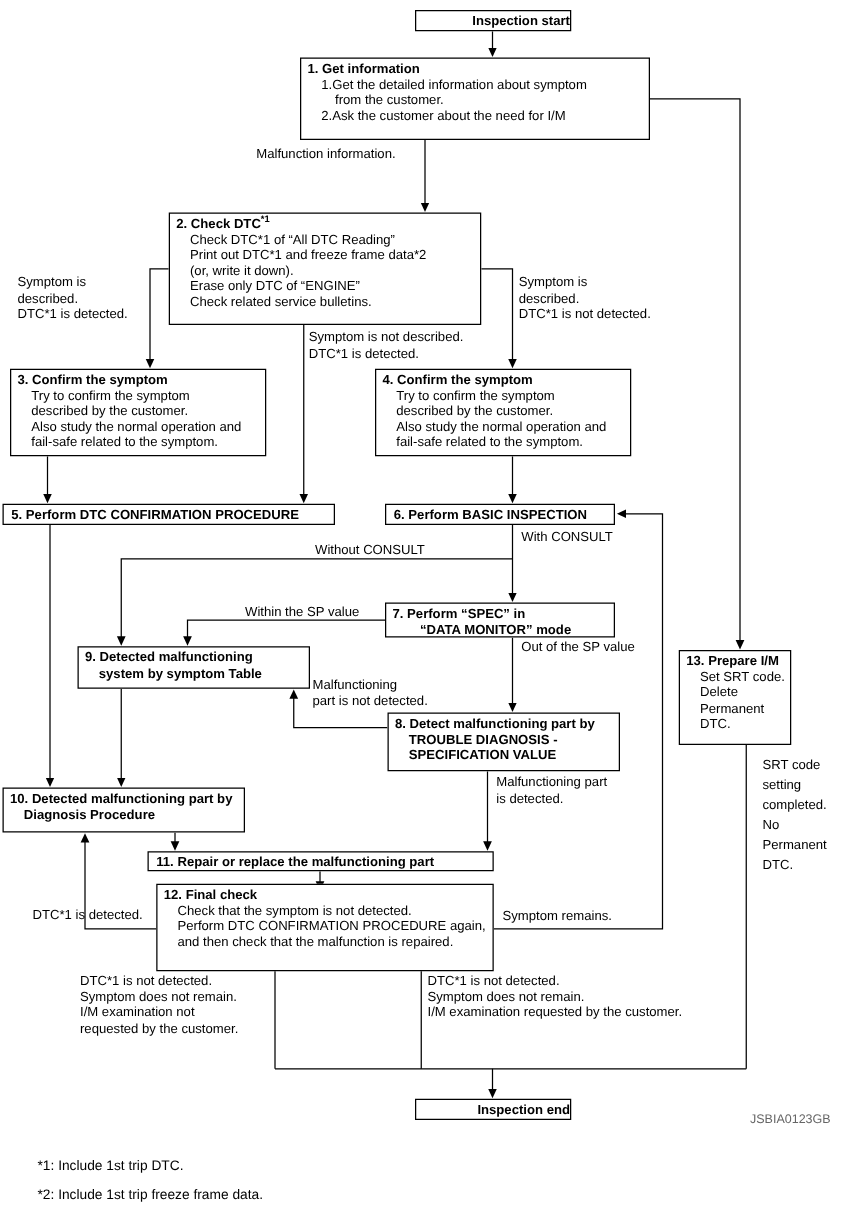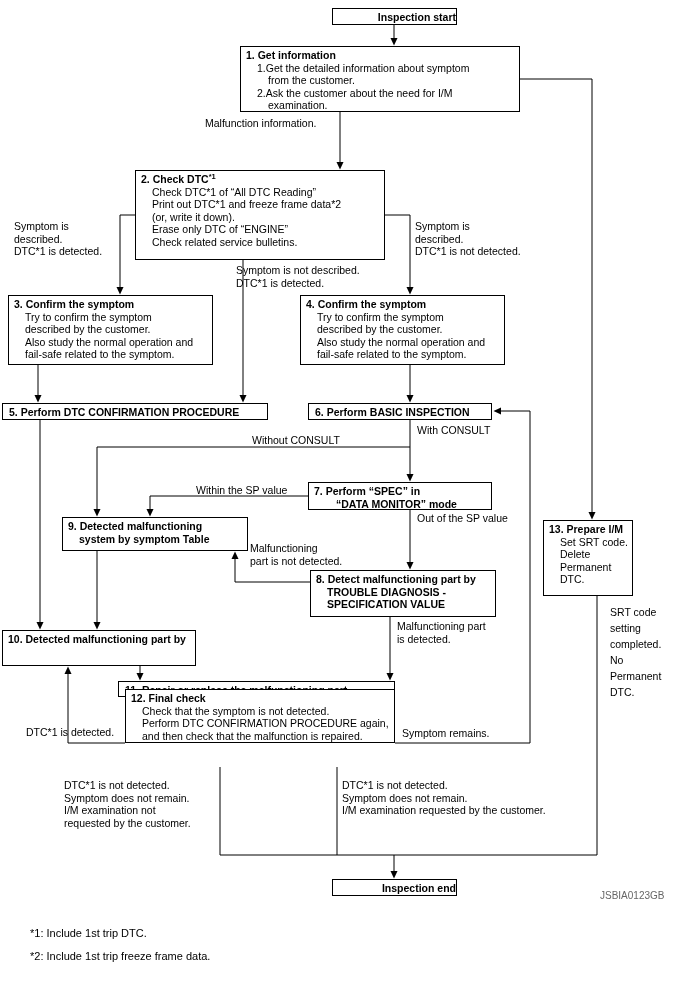--- a/index.html
+++ b/index.html
@@ -62,21 +62,20 @@
   </svg>
 
   <div class="box term" style="left:332px;top:8px;width:125px;height:17px">Inspection start</div>
   <div class="box term" style="left:332px;top:879px;width:125px;height:17px">Inspection end</div>
 
   <div class="box" style="left:240px;top:46px;width:280px;height:66px">
     <div class="bt">1. Get information</div>
     <div class="bl">1.Get the detailed information about symptom</div>
     <div class="bl ind">from the customer.</div>
     <div class="bl">2.Ask the customer about the need for I/M</div>
-    <div class="bl ind">examination.</div>
   </div>
 
   <div class="box" style="left:135px;top:170px;width:250px;height:90px">
     <div class="bt"><span>2. Check DTC</span><sup>*1</sup></div>
     <div class="bl">Check DTC*1 of “All DTC Reading”</div>
     <div class="bl">Print out DTC*1 and freeze frame data*2</div>
     <div class="bl">(or, write it down).</div>
     <div class="bl">Erase only DTC of “ENGINE”</div>
     <div class="bl">Check related service bulletins.</div>
   </div>
@@ -111,25 +110,26 @@
     <div class="bl">SPECIFICATION VALUE</div>
   </div>
 
   <div class="box allbold" style="left:62px;top:517px;width:186px;height:34px">
     <div class="bt">9. Detected malfunctioning</div>
     <div class="bl">system by symptom Table</div>
   </div>
 
   <div class="box allbold" style="left:2px;top:630px;width:194px;height:36px">
     <div class="bt">10. Detected malfunctioning part by</div>
+    <div class="bl">Diagnosis Procedure</div>
   </div>
 
   <div class="box single" style="left:118px;top:681px;width:277px;height:16px">11. Repair or replace the malfunctioning part</div>
 
-  <div class="box" style="left:125px;top:689px;width:270px;height:54px">
+  <div class="box" style="left:125px;top:707px;width:270px;height:70px">
     <div class="bt">12. Final check</div>
     <div class="bl">Check that the symptom is not detected.</div>
     <div class="bl">Perform DTC CONFIRMATION PROCEDURE again,</div>
     <div class="bl">and then check that the malfunction is repaired.</div>
   </div>
 
   <div class="box" style="left:543px;top:520px;width:90px;height:76px">
     <div class="bt">13. Prepare I/M</div>
     <div class="bl">Set SRT code.</div>
     <div class="bl">Delete</div>
@@ -145,21 +145,21 @@
     <div>described.</div>
     <div>DTC*1 is detected.</div>
   </div>
 
   <div class="lbl" style="left:415px;top:220px">
     <div>Symptom is</div>
     <div>described.</div>
     <div>DTC*1 is not detected.</div>
   </div>
 
-  <div class="lbl" style="left:236px;top:264px">
+  <div class="lbl" style="left:247px;top:264px">
     <div>Symptom is not described.</div>
     <div>DTC*1 is detected.</div>
   </div>
 
   <div class="lbl" style="left:252px;top:434px">Without CONSULT</div>
   <div class="lbl" style="left:417px;top:424px">With CONSULT</div>
   <div class="lbl" style="left:196px;top:484px">Within the SP value</div>
   <div class="lbl" style="left:417px;top:512px">Out of the SP value</div>
 
   <div class="lbl" style="left:250px;top:542px">

